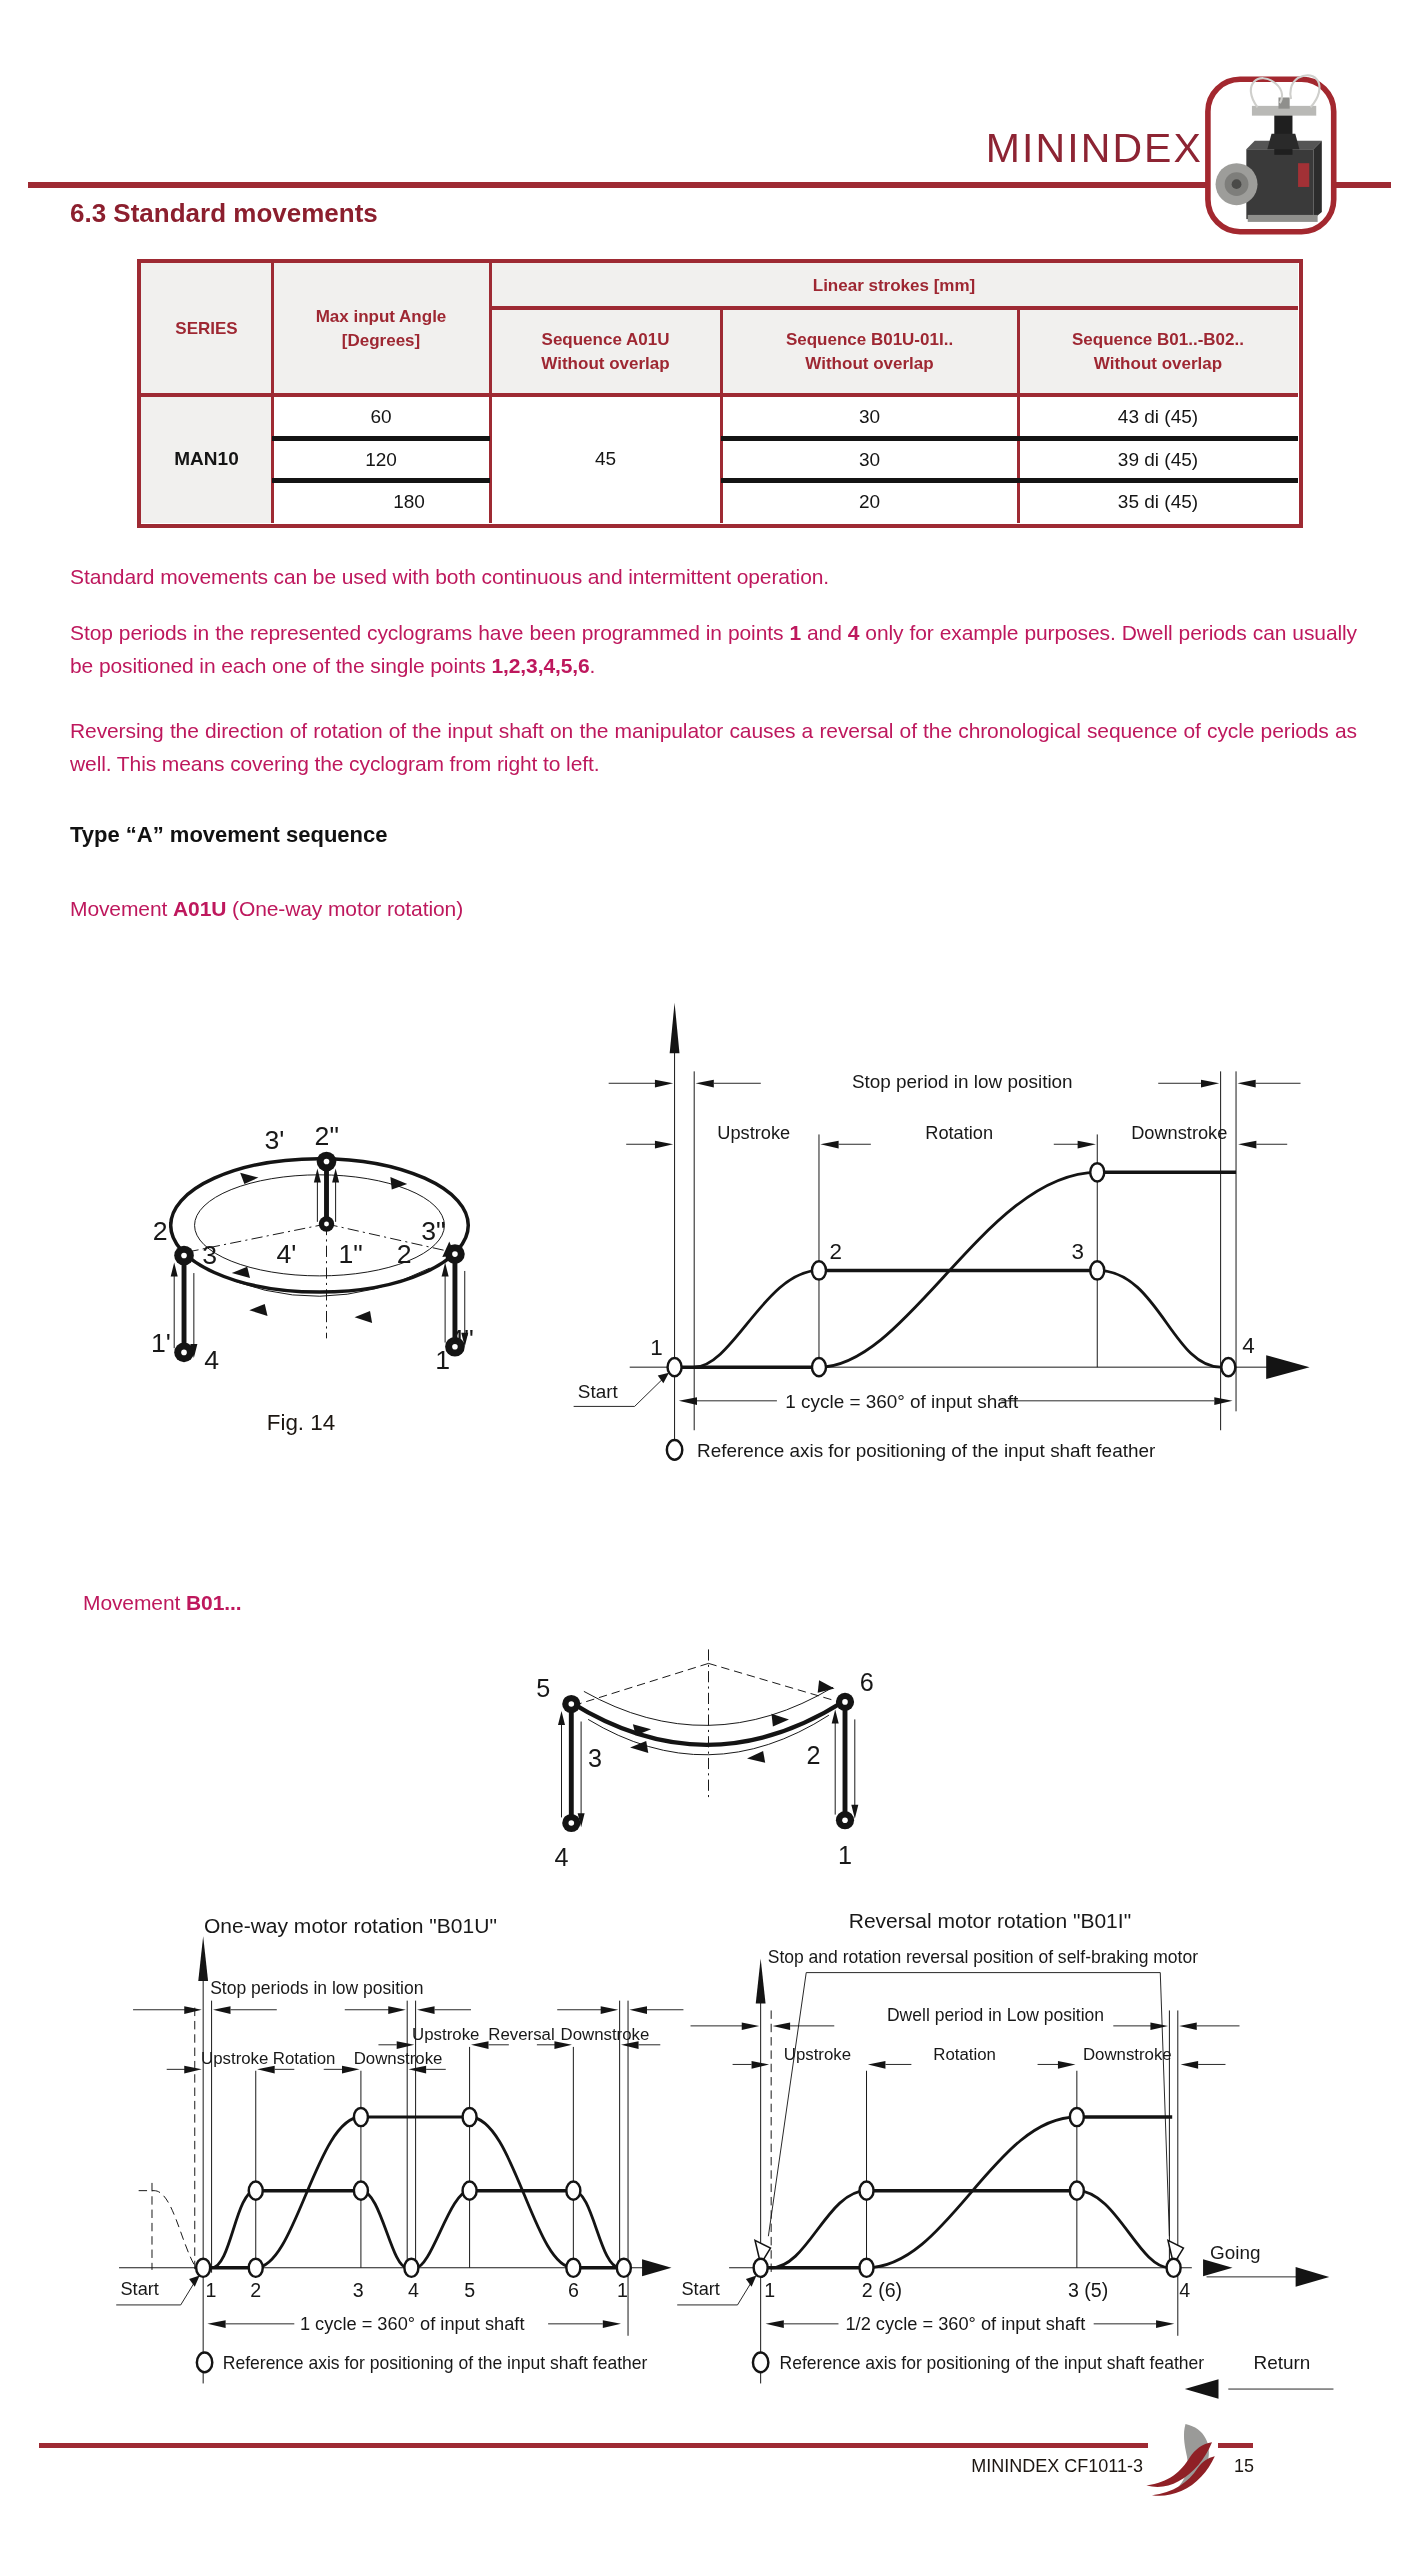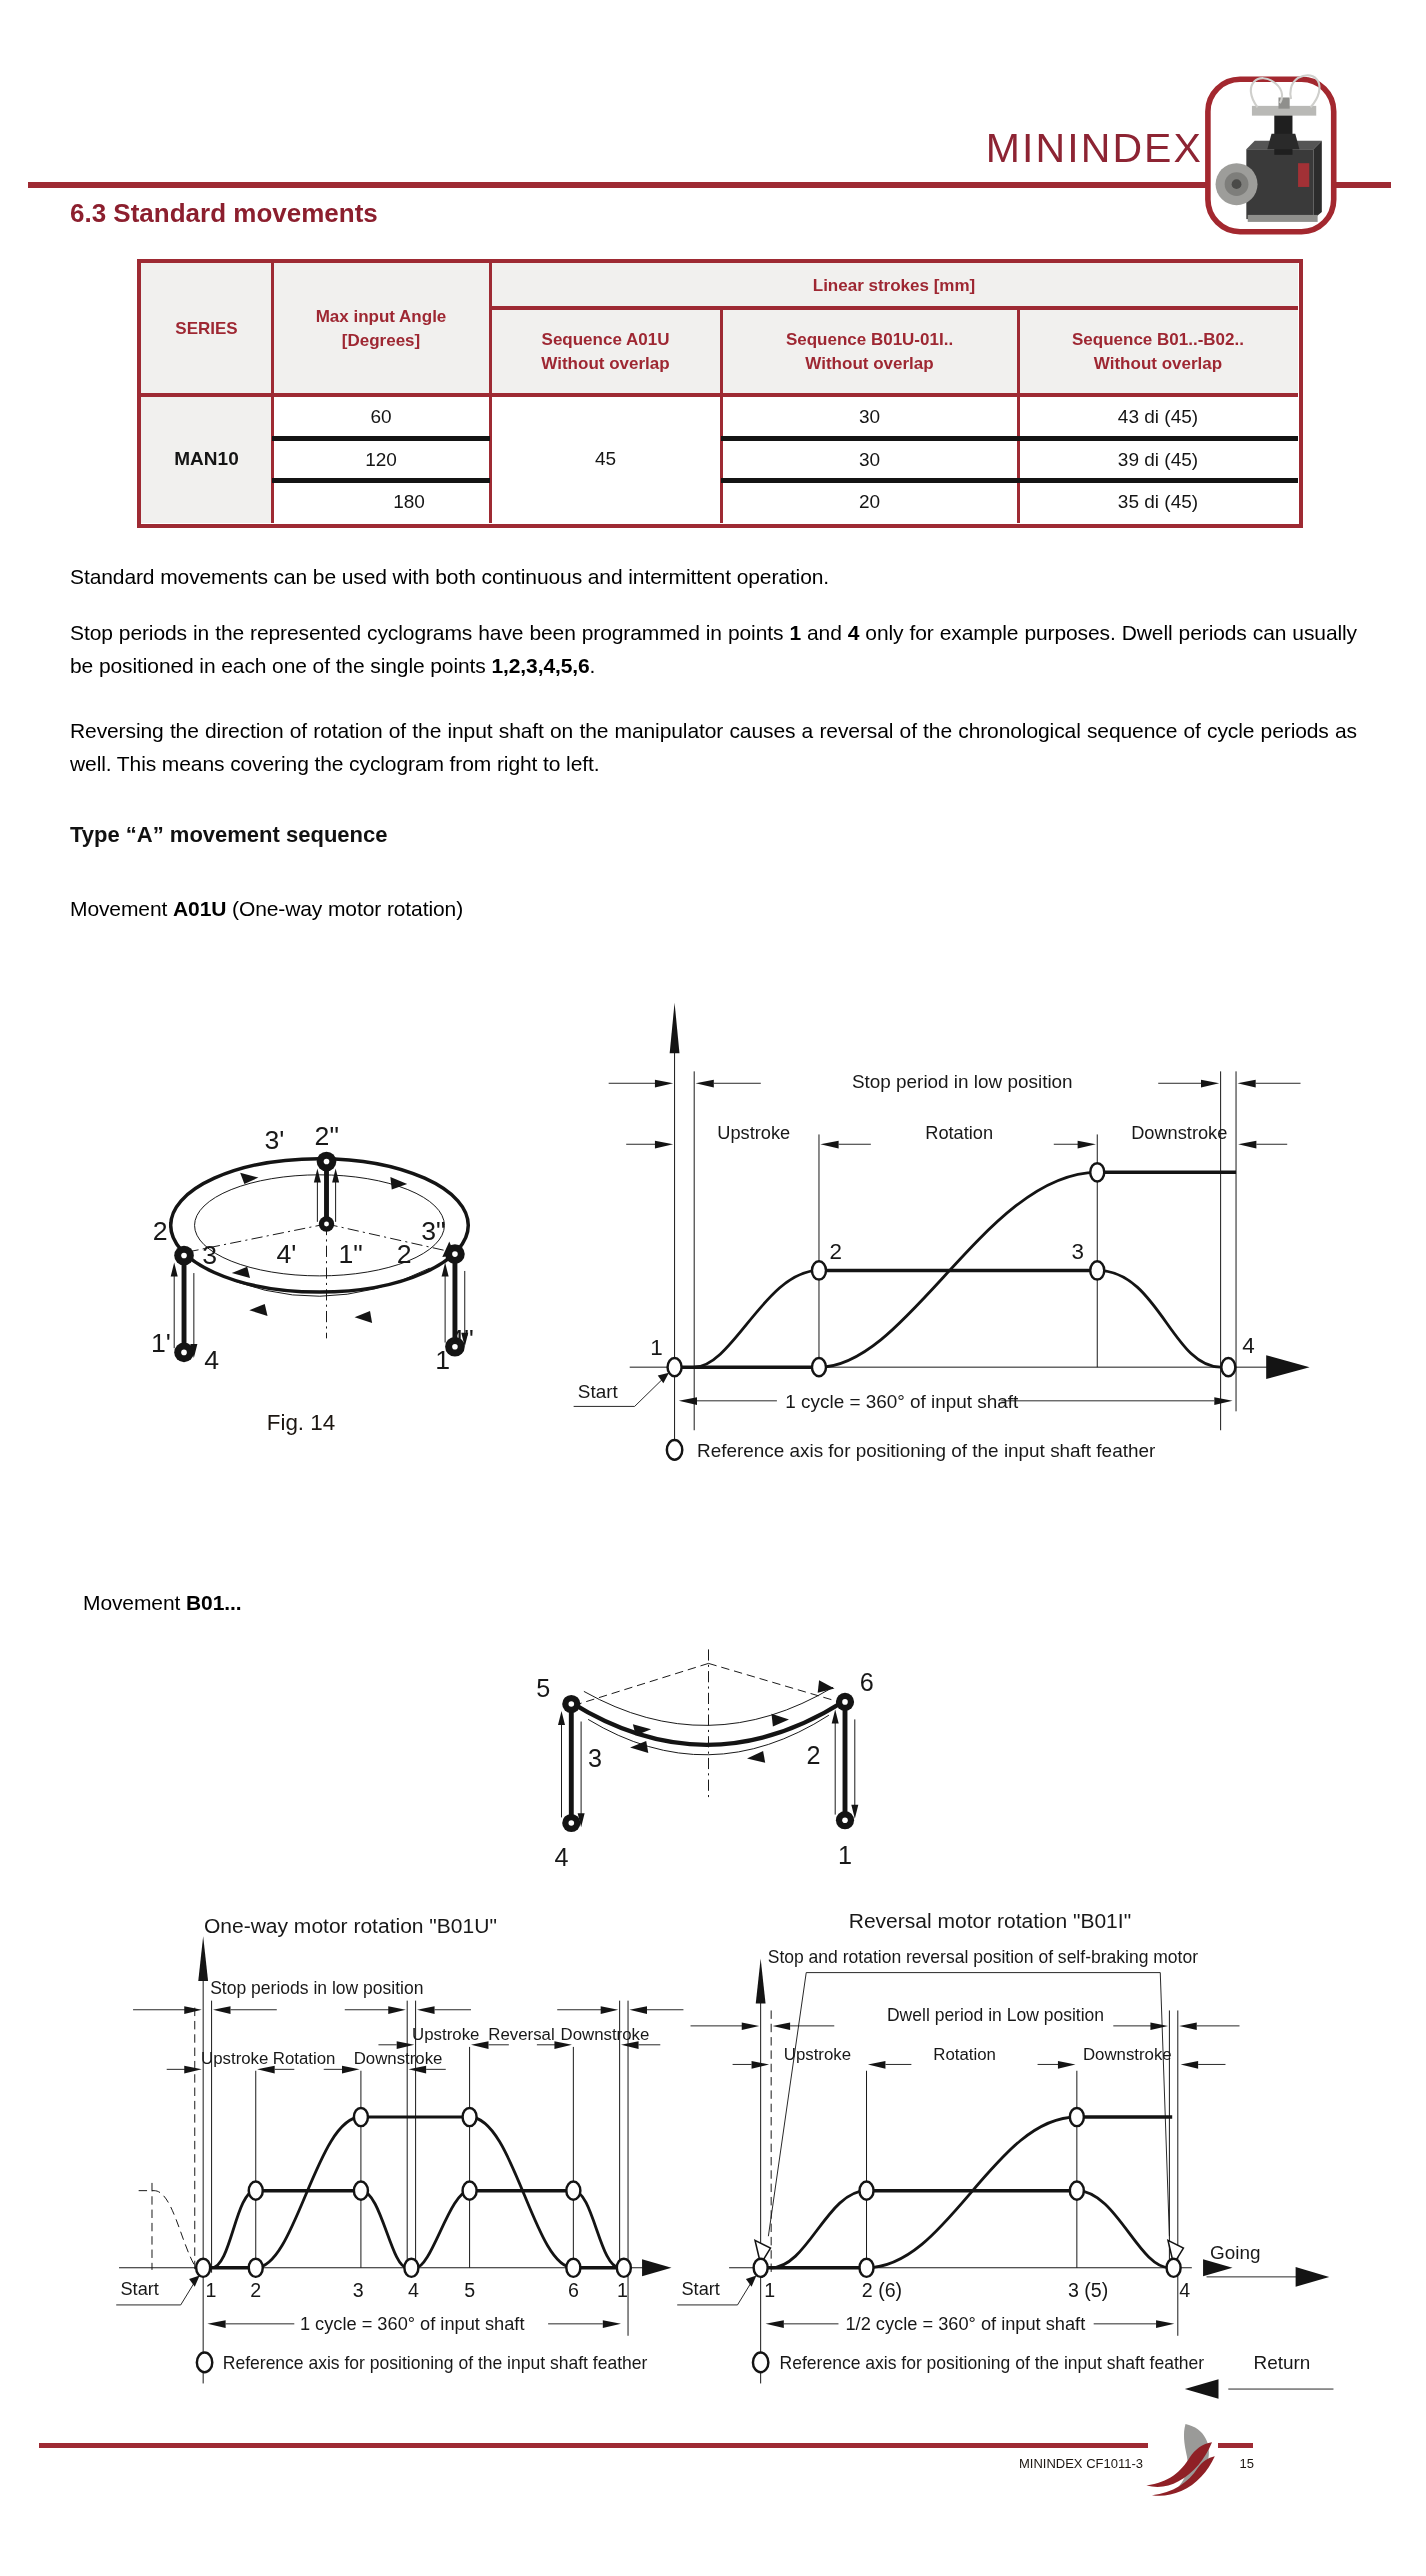--- a/index.html
+++ b/index.html
@@ -2,21 +2,21 @@
 <html style="font-size:11.2px"><head>
 <meta charset="utf-8">
 <style>
   html,body{margin:0;padding:0;background:#d8d8d8;}
   .page{position:relative;width:1427px;height:2576px;background:#ffffff;
         font-family:"Liberation Sans",sans-serif;color:#1c1611;overflow:hidden;}
   .abs{position:absolute;}
   .brand{font-size:41px;letter-spacing:2.1px;color:#8d2433;}
   .h2{font-size:26px;font-weight:bold;color:#8c1f2e;}
   .rule{background:#9e2a33;height:5.6px;}
-  .para{font-size:21px;line-height:33px;color:#000000;text-align:justify;letter-spacing:-0.1px;}
+  .para{font-size:21px;line-height:33px;color:#be185d;text-align:justify;letter-spacing:-0.1px;}
   .para.nojust{text-align:left;}
   .bold{font-weight:bold;}
   .h3{font-size:22px;font-weight:bold;color:#111;}
   
   .tbl{position:absolute;left:137px;top:259px;width:1166px;height:269px;background:#fff;
        border:4.2px solid #9e2a33;box-sizing:border-box;}
   .cell{position:absolute;display:flex;align-items:center;justify-content:center;
         flex-direction:column;text-align:center;}
   .thead{color:#9e2732;font-weight:bold;font-size:17px;line-height:24px;background:#f1f0ee;}
   .tval{font-size:19px;color:#151515;}
@@ -30,21 +30,21 @@
   .curve{stroke-width:4px;}
   .flat{stroke-width:5px;}
   .thin{stroke-width:1.4px;}
   .dim{stroke-width:1.3px;}
   .dash{stroke-dasharray:12 7;}
   .dashdot{stroke-dasharray:16 6 3 6;}
   .marker{fill:#fff;stroke:#141414;stroke-width:3.5px;}
   .arr{fill:#141414;stroke:none;}
   .pin{stroke:#141414;stroke-width:7px;}
   .dot{fill:#141414;}
-  .footer-text{font-size:13px;color:#1c1611;}
+  .footer-text{font-size:18px;color:#1c1611;}
 </style>
 </head>
 <body>
 
 <div class="page">
 
   <div class="abs brand" style="right:224px;top:125px;">MININDEX</div>
 
   <div class="abs rule" style="left:28px;top:182px;width:1180px;"></div>
   <div class="abs rule" style="left:1335px;top:182px;width:56px;"></div>

